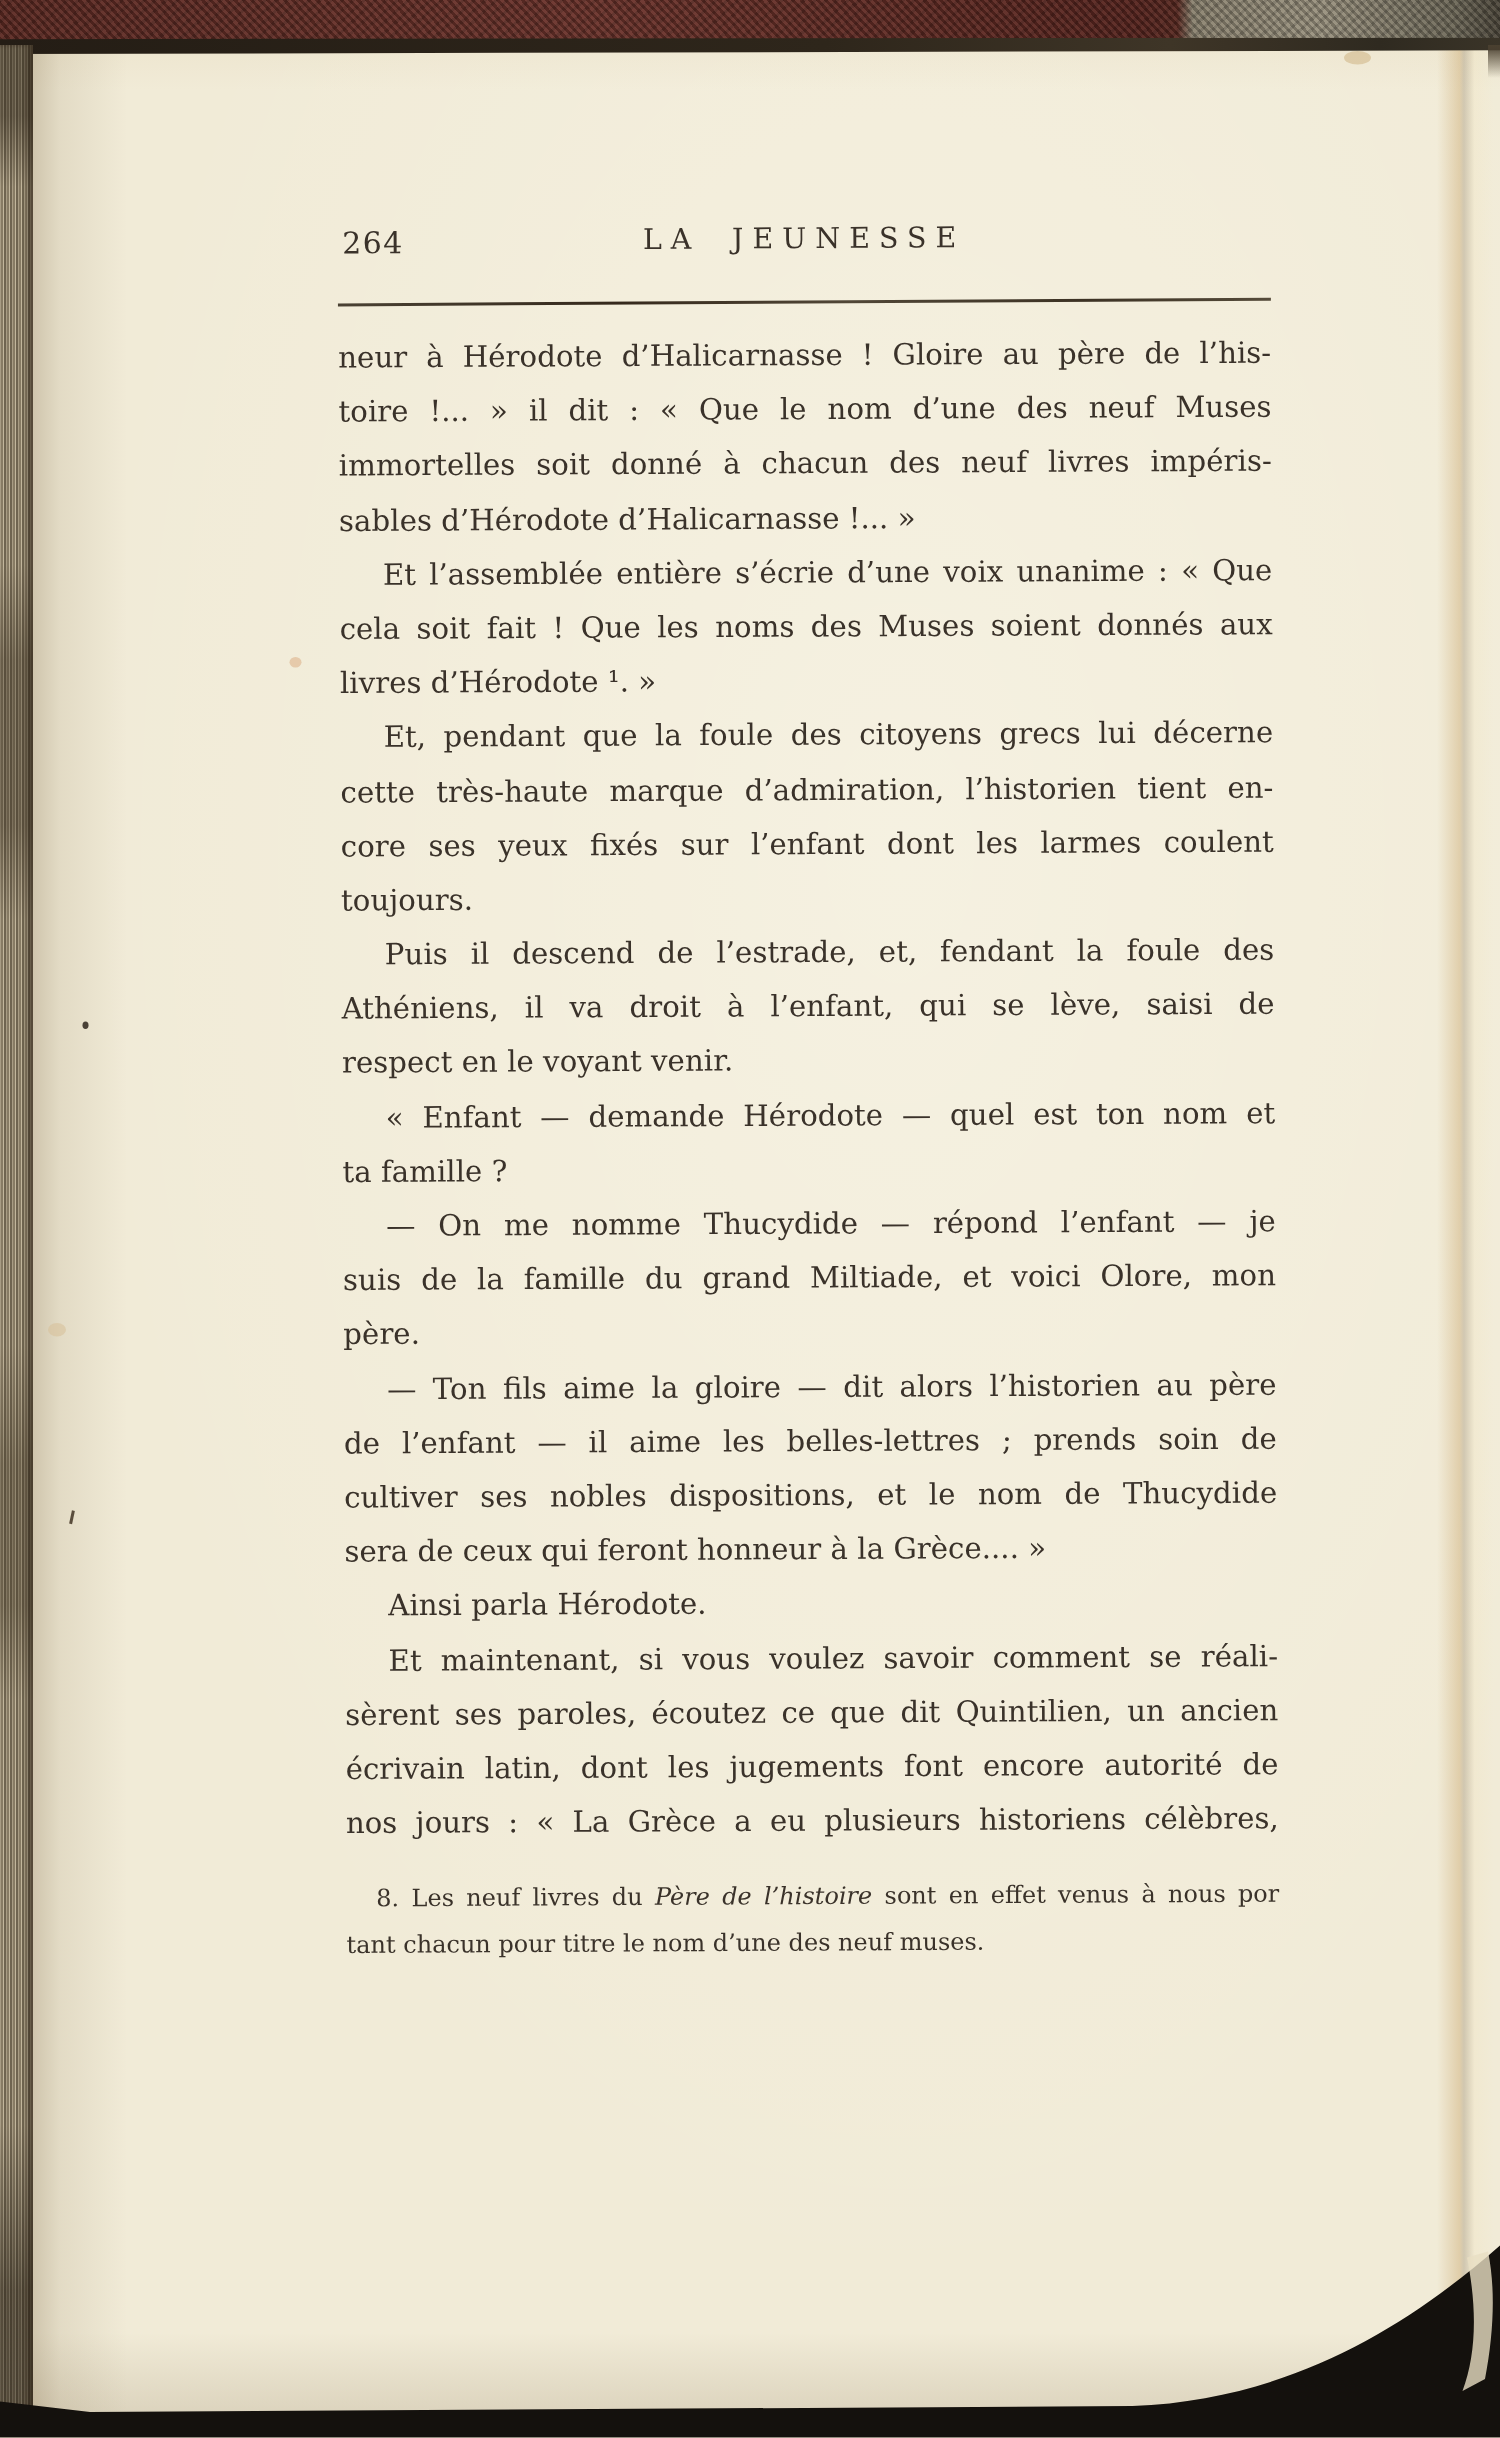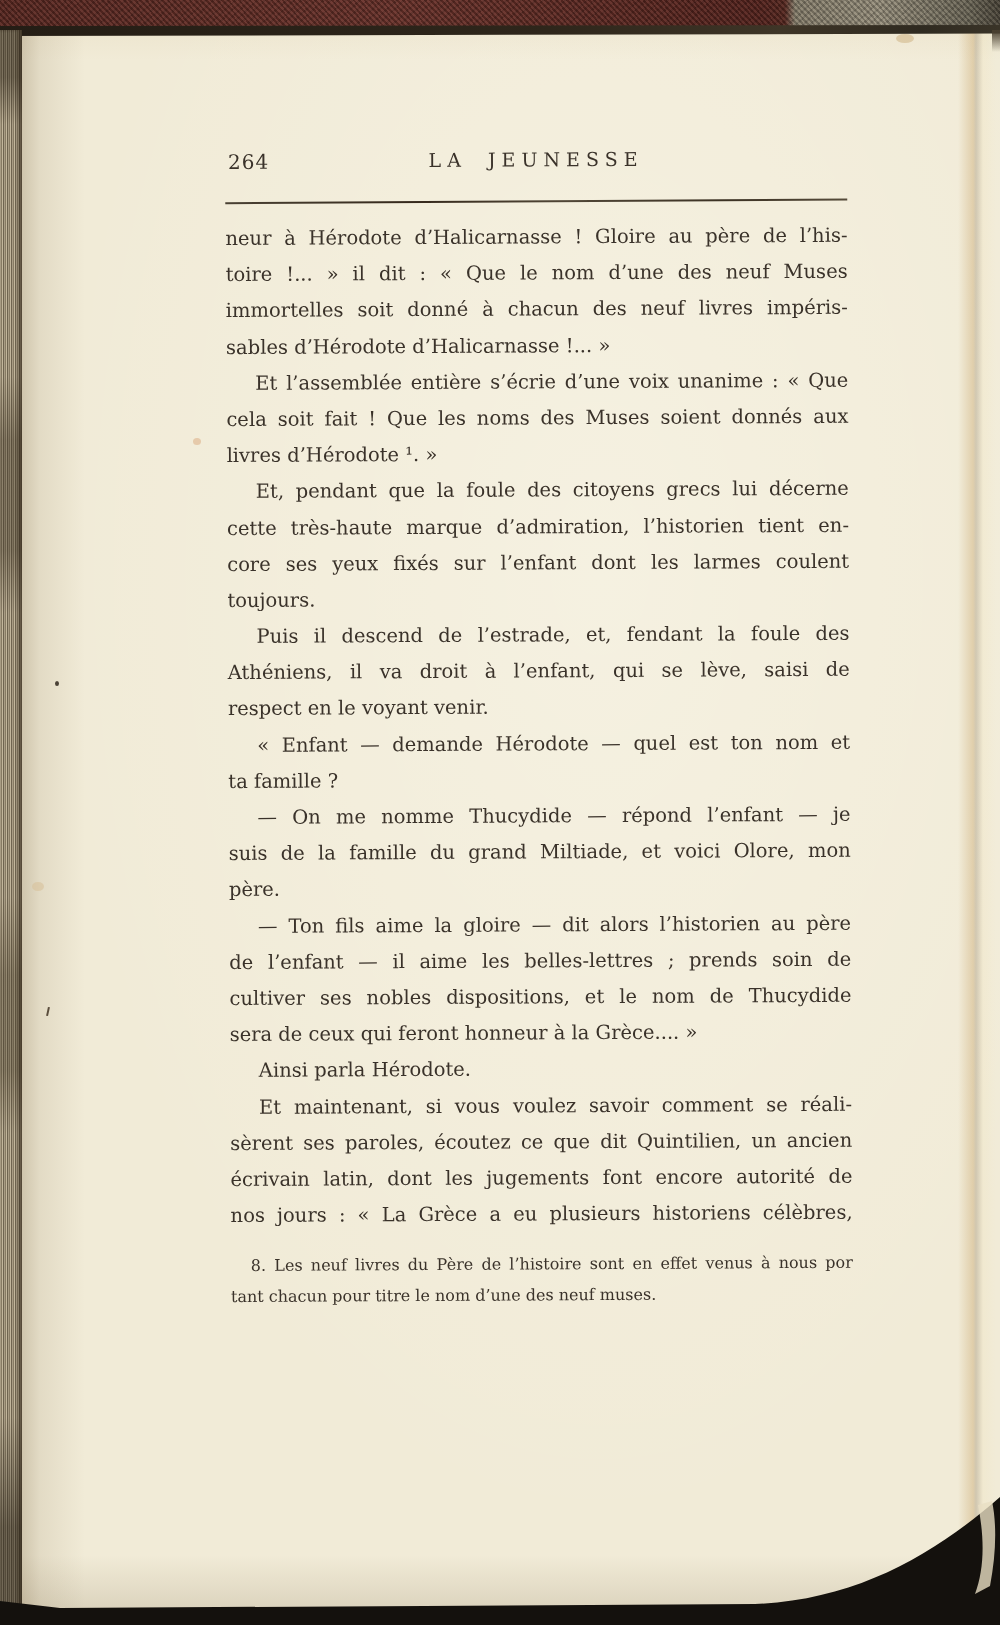--- a/index.html
+++ b/index.html
@@ -51,21 +51,21 @@
     transform:rotate(-0.05deg);}
   .body{margin-top:17px;}
   .line{font-size:19.5px;line-height:36.2px;height:36.2px;white-space:nowrap;
     text-align:justify;text-align-last:justify;overflow:visible;}
   .line.indent{padding-left:29px;}
   .line.last{text-align-last:left;}
   .footnote{margin-top:16px;font-size:16px;line-height:31px;}
   .fn-line{text-align:justify;text-align-last:justify;white-space:nowrap;}
   .fn-line.first{padding-left:20px;}
   .fn-line.last{text-align-last:left;}
-  .fn-italic{}
+  .fn-italic{font-style:italic;}
 
   
   .bottom-dark{position:absolute;left:0;top:1495px;width:1000px;height:130px;}
 </style>
 </head>
 <body>
 
 <div class="scan">
 
   <div class="page-shading"></div>

